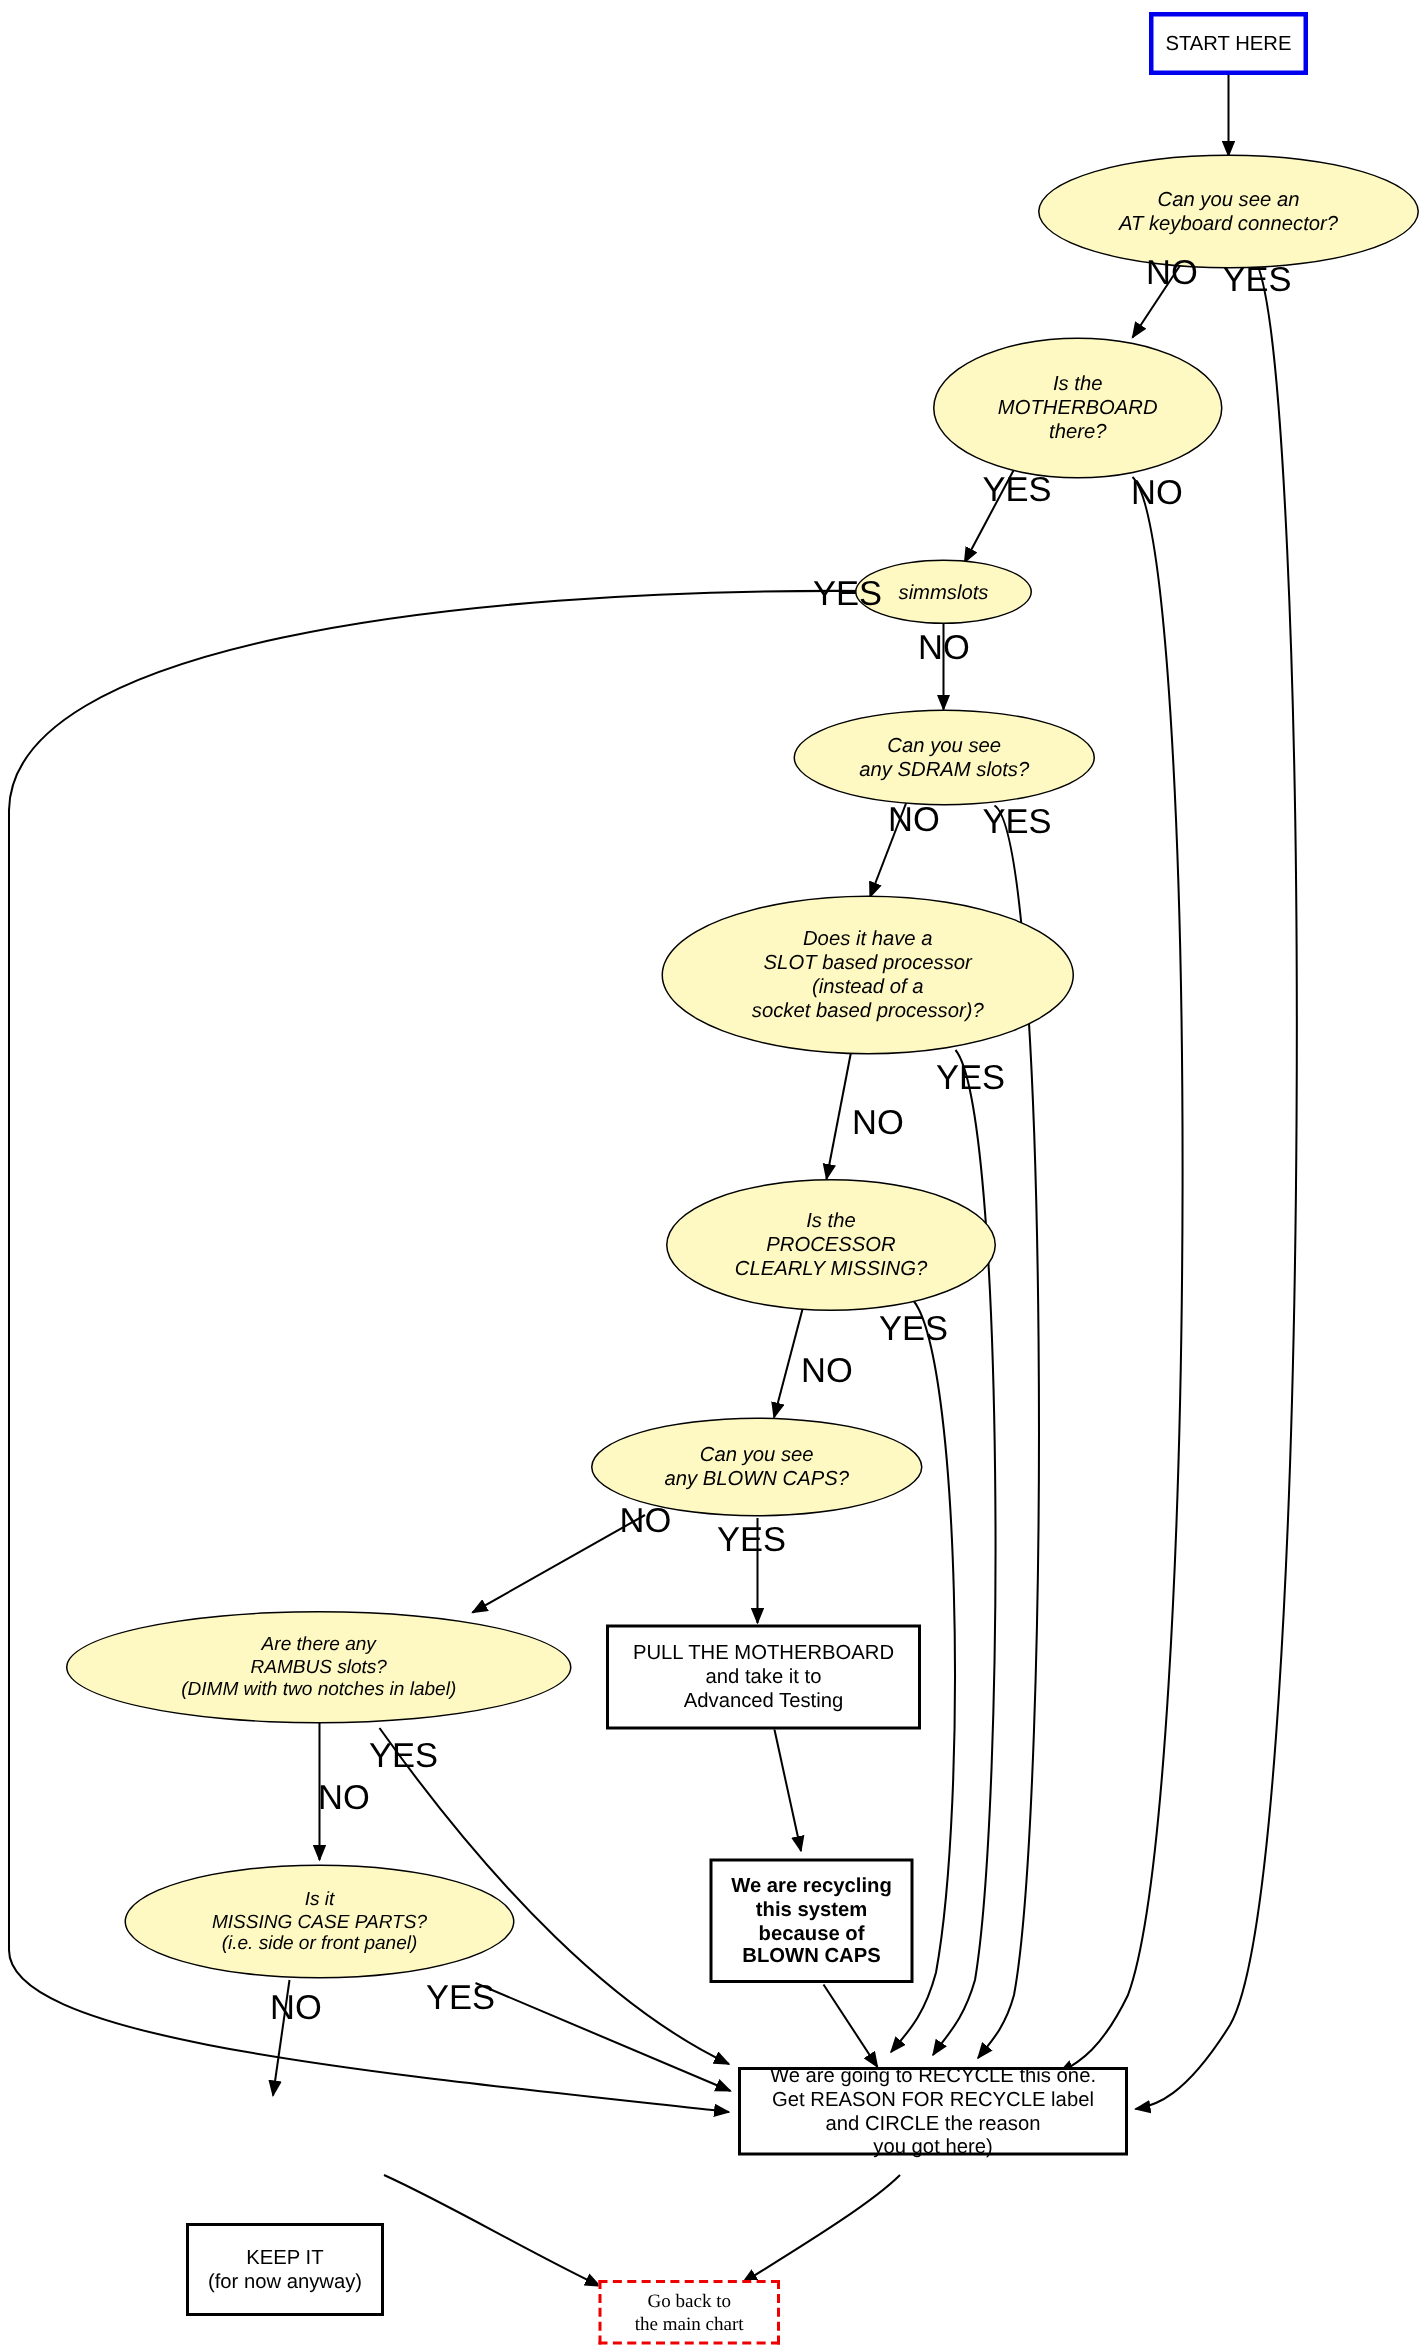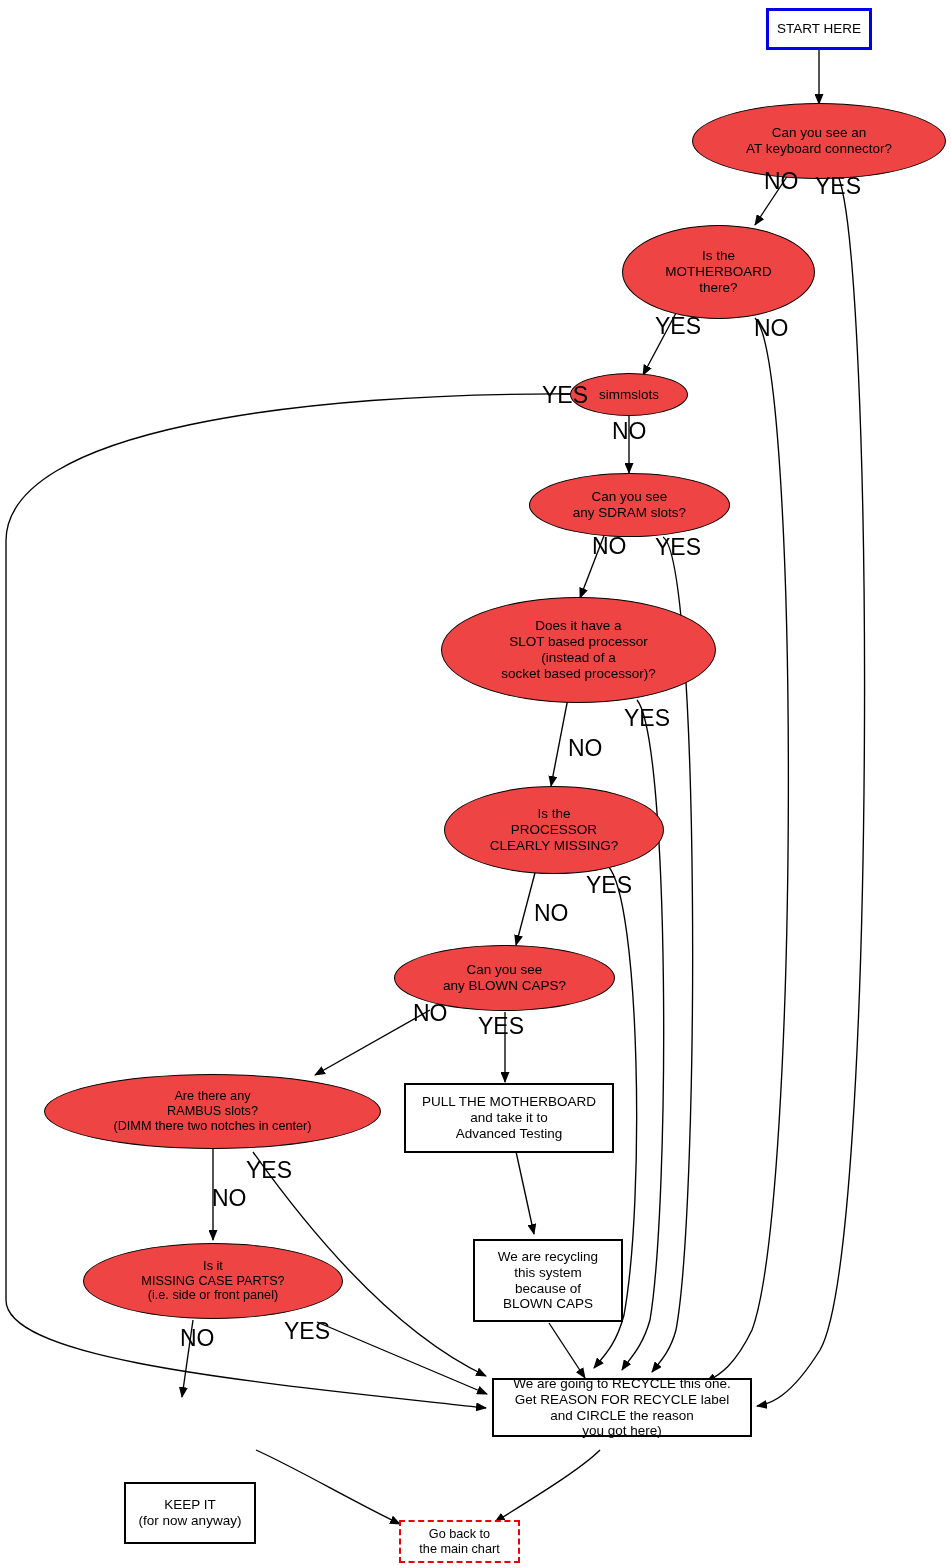--- a/index.html
+++ b/index.html
@@ -2,21 +2,21 @@
 <html><head>
 <meta charset="utf-8">
 <style>
   html,body{margin:0;padding:0;background:#ffffff;}
   #canvas{position:relative;width:951px;height:1568px;background:#fff;
           font-family:"Liberation Sans",sans-serif;overflow:hidden;}
   svg#wires{position:absolute;left:0;top:0;width:951px;height:1568px;}
 
   .node{position:absolute;display:flex;align-items:center;justify-content:center;
         text-align:center;box-sizing:border-box;color:#000;}
-  .ellipse{border:1.3px solid #000;border-radius:50%;background:#ef4444;}
+  .ellipse{border:1.3px solid #000;border-radius:50%;background:#fef9c3;font-style:italic;}
   .box{border:2px solid #000;background:#fff;}
   .box-blue{border:3px solid #0000ee;background:#fff;text-align:center;}
   .box-dashed{border:2px dashed #ee0000;background:#fff;}
   .node .txt{line-height:1.18;white-space:pre;}
   .t14{font-size:13.5px;}
   .t13{font-size:12.7px;}
 
   .elabel{position:absolute;font-size:23px;color:#000;white-space:nowrap;
           font-family:"Liberation Sans",sans-serif;}
 </style>
@@ -119,55 +119,55 @@
   </div>
 
   <div class="node ellipse" style="left:394px;top:945px;width:221px;height:66px;">
     <div class="txt t14">Can you see
 any BLOWN CAPS?</div>
   </div>
 
   <div class="node ellipse" style="left:44px;top:1074px;width:337px;height:75px;">
     <div class="txt t13">Are there any
 RAMBUS slots?
-(DIMM there two notches in center)</div>
+(DIMM with two notches in label)</div>
   </div>
 
   <div class="node ellipse" style="left:83px;top:1243px;width:260px;height:76px;align-items:center;">
     <div class="txt t13">Is it
 MISSING CASE PARTS?
 (i.e. side or front panel)</div>
   </div>
 
   <div class="node box" style="left:404px;top:1083px;width:210px;height:70px;">
     <div class="txt t14">PULL THE MOTHERBOARD
 and take it to
 Advanced Testing</div>
   </div>
 
-  <div class="node box" style="left:473px;top:1239px;width:150px;height:83px;">
+  <div class="node box" style="left:473px;top:1239px;width:136px;height:83px;font-weight:bold;">
     <div class="txt t14">We are recycling
 this system
 because of
 BLOWN CAPS</div>
   </div>
 
   <div class="node box" style="left:492px;top:1378px;width:260px;height:59px;">
     <div class="txt t14">We are going to RECYCLE this one.
 Get REASON FOR RECYCLE label
 and CIRCLE the reason
 you got here)</div>
   </div>
 
   <div class="node box" style="left:124px;top:1482px;width:132px;height:62px;">
     <div class="txt t14">KEEP IT
 (for now anyway)</div>
   </div>
 
-  <div class="node box-dashed" style="left:399px;top:1520px;width:121px;height:43px;">
+  <div class="node box-dashed" style="left:399px;top:1520px;width:121px;height:43px;font-family:Liberation Serif, serif;">
     <div class="txt t13">Go back to
 the main chart</div>
   </div>
 
   <div class="elabel" style="left:764px;top:168px;">NO</div>
   <div class="elabel" style="left:815px;top:173px;">YES</div>
   <div class="elabel" style="left:655px;top:313px;">YES</div>
   <div class="elabel" style="left:754px;top:315px;">NO</div>
   <div class="elabel" style="left:542px;top:382px;">YES</div>
   <div class="elabel" style="left:612px;top:418px;">NO</div>

